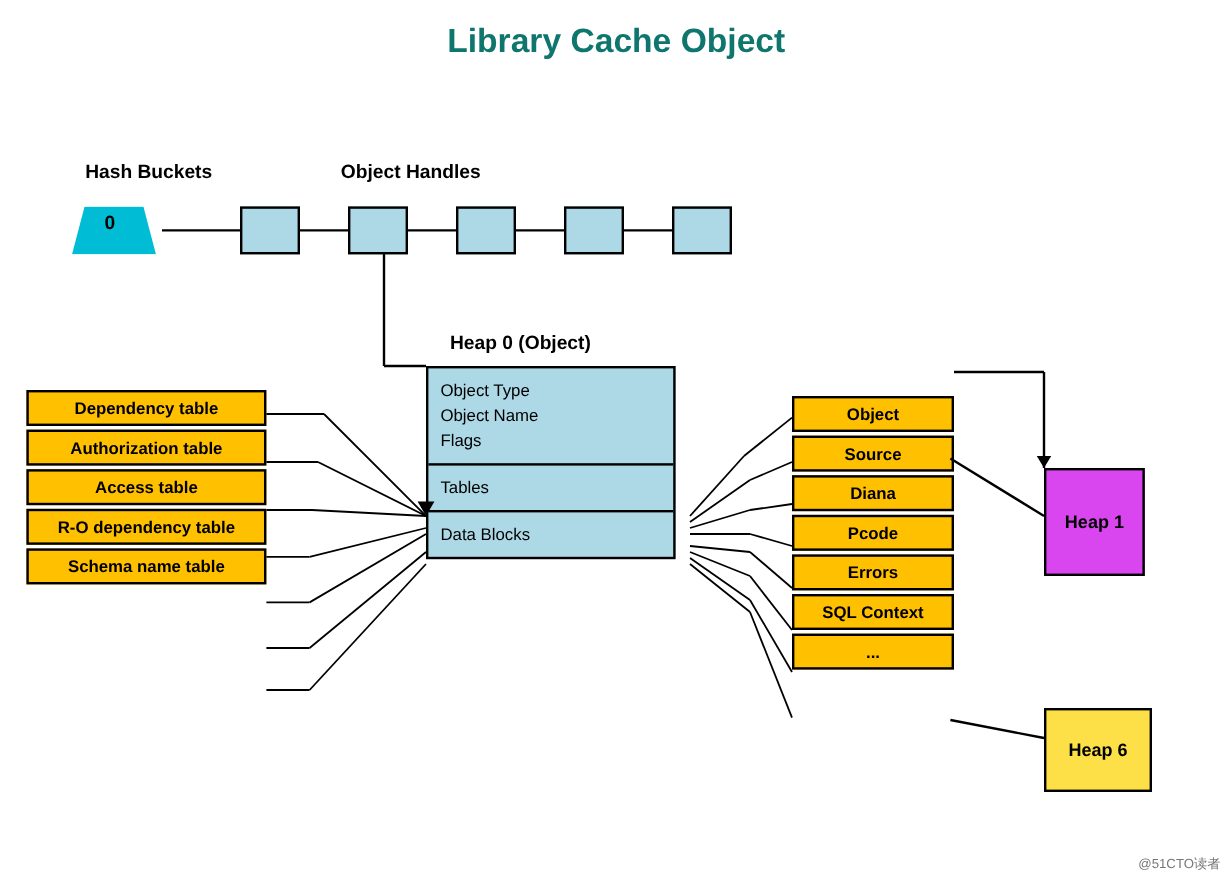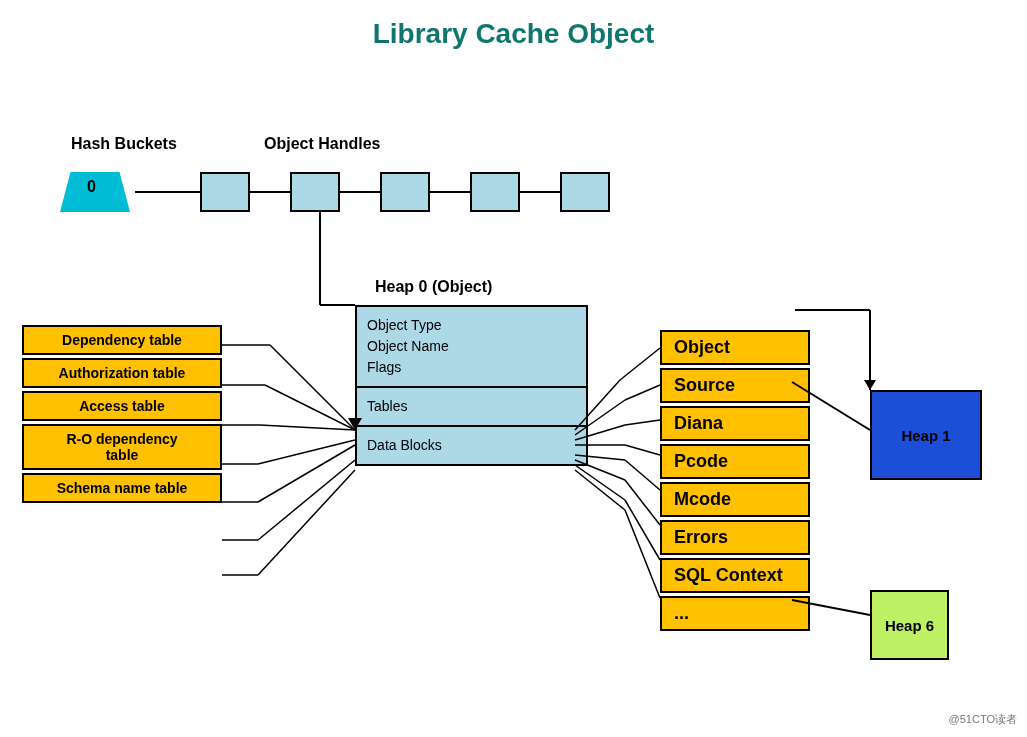--- a/index.html
+++ b/index.html
@@ -32,21 +32,21 @@
       position: absolute;
       top: 135px;
       left: 55px;
       margin-left: 16px;
     }
 
     
     .object-handles-label {
       position: absolute;
       top: 135px;
-      left: 264px;
+      left: 284px;
     }
 
     
     .bucket-zero {
       position: absolute;
       top: 172px;
       left: 60px;
       width: 70px;
       height: 40px;
       background: #00bcd4;
@@ -88,42 +88,42 @@
       position: absolute;
       top: 325px;
       left: 22px;
       display: flex;
       flex-direction: column;
       gap: 3px;
     }
     .left-table-item {
       background: #ffc000;
       border: 2px solid #000;
-      padding: 5px 28px;
+      padding: 5px 12px;
       font-size: 14px;
       font-weight: bold;
       color: #000;
       text-align: center;
       width: 200px;
     }
 
     
     .heap0-label {
       position: absolute;
       top: 278px;
       left: 375px;
       font-size: 16px;
       font-weight: bold;
       color: #000;
     }
     .heap0-box {
       position: absolute;
       top: 305px;
       left: 355px;
-      width: 233px;
+      width: 208px;
       background: #add8e6;
       border: 2px solid #000;
     }
     .heap0-section {
       padding: 8px 10px;
       border-bottom: 2px solid #000;
     }
     .heap0-section:last-child {
       border-bottom: none;
     }
@@ -139,51 +139,52 @@
       top: 330px;
       left: 660px;
       display: flex;
       flex-direction: column;
       gap: 3px;
     }
     .right-col-item {
       background: #ffc000;
       border: 2px solid #000;
       padding: 5px 12px;
-      font-size: 18px;
-      font-weight: bold;
-      color: #000;
-      width: 150px;
+      font-size: 14px;
+      font-weight: bold;
+      color: #000;
+      text-align: center;
+      width: 135px;
     }
 
     
     .heap1-box {
       position: absolute;
       top: 390px;
       left: 870px;
-      width: 112px;
+      width: 84px;
       height: 90px;
-      background: #1d4ed8;
+      background: #d946ef;
       border: 2px solid #000;
       display: flex;
       align-items: center;
       justify-content: center;
       font-size: 15px;
       font-weight: bold;
       color: #000;
     }
 
     
     .heap6-box {
       position: absolute;
       top: 590px;
       left: 870px;
-      width: 79px;
+      width: 90px;
       height: 70px;
-      background: #bef264;
+      background: #fde047;
       border: 2px solid #000;
       display: flex;
       align-items: center;
       justify-content: center;
       font-size: 15px;
       font-weight: bold;
       color: #000;
     }
 
     
@@ -303,21 +304,20 @@
   <div class="heap0-section">
     <p>Data Blocks</p>
   </div>
 </div>
 
 <div class="right-col-group">
   <div class="right-col-item">Object</div>
   <div class="right-col-item">Source</div>
   <div class="right-col-item">Diana</div>
   <div class="right-col-item">Pcode</div>
-  <div class="right-col-item">Mcode</div>
   <div class="right-col-item">Errors</div>
   <div class="right-col-item">SQL Context</div>
   <div class="right-col-item">...</div>
 </div>
 
 <div class="heap1-box">Heap 1</div>
 
 <div class="heap6-box">Heap 6</div>
 
 <div class="watermark">@51CTO读者</div>

